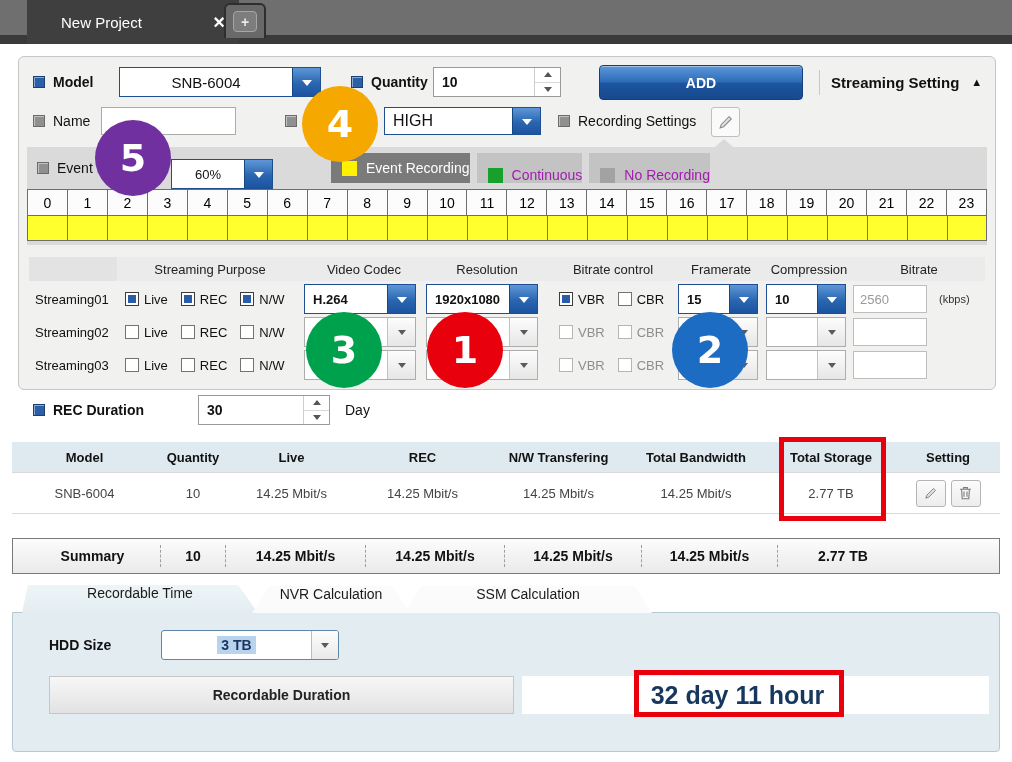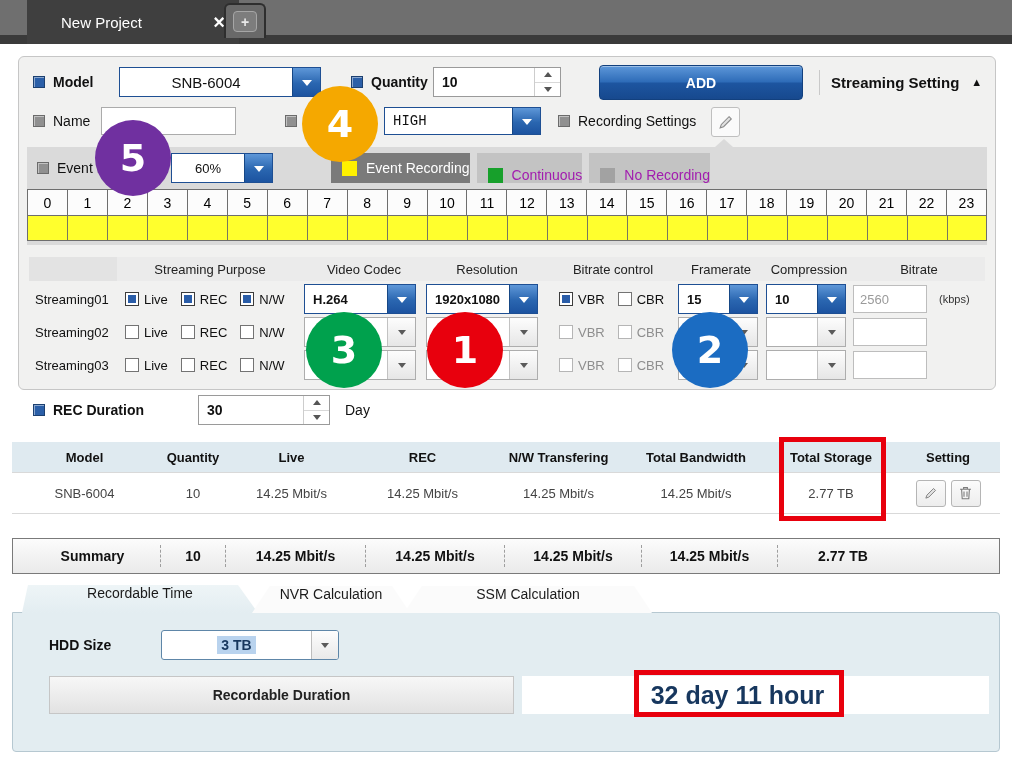--- a/index.html
+++ b/index.html
@@ -209,21 +209,21 @@
         <div class="lbl" style="left:14px;height:28px;">
           <span class="bu g"></span>
           <span>Name</span>
         </div>
         <input class="tin" style="left: 82px; width: 135px;" value="">
         <div class="lbl" style="left:266px;height:28px;">
           <span class="bu g"></span>
           <span>Scene</span>
         </div>
         <div class="dd" style="left:365px;width:157px;height:28px;">
-          <div class="f" style="font-size:14px;font-family:Liberation Mono, monospace;">HIGH</div>
+          <div class="f" style="font-size:16px;">HIGH</div>
           <div class="btn">
               <span class="tri"></span>
             </div>
         </div>
         <div class="lbl" style="left:539px;height:28px;">
           <span class="bu g"></span>
           <span>Recording Settings</span>
         </div>
         <div class="btn-pencil">
           <svg width="15" height="15" viewBox="0 0 14 14">
@@ -231,21 +231,21 @@
             </svg>
         </div>
       </div>
 
       <div class="band">
         <div class="notch"></div>
         <div class="lbl" style="left:10px;top:6px;">
           <span class="bu g"></span>
           <span>Event Frequency</span>
         </div>
-        <div class="dd center" style="left:144px;top:6px;width:102px;">
+        <div class="dd center" style="left:144px;top:12px;width:102px;">
           <div class="f">60%</div>
           <div class="btn">
               <span class="tri"></span>
             </div>
         </div>
         <div class="modes">
           <div class="mode sel">
             <span class="sq" style="background:#fff100;"></span>
             <span>Event Recording</span>
           </div>

